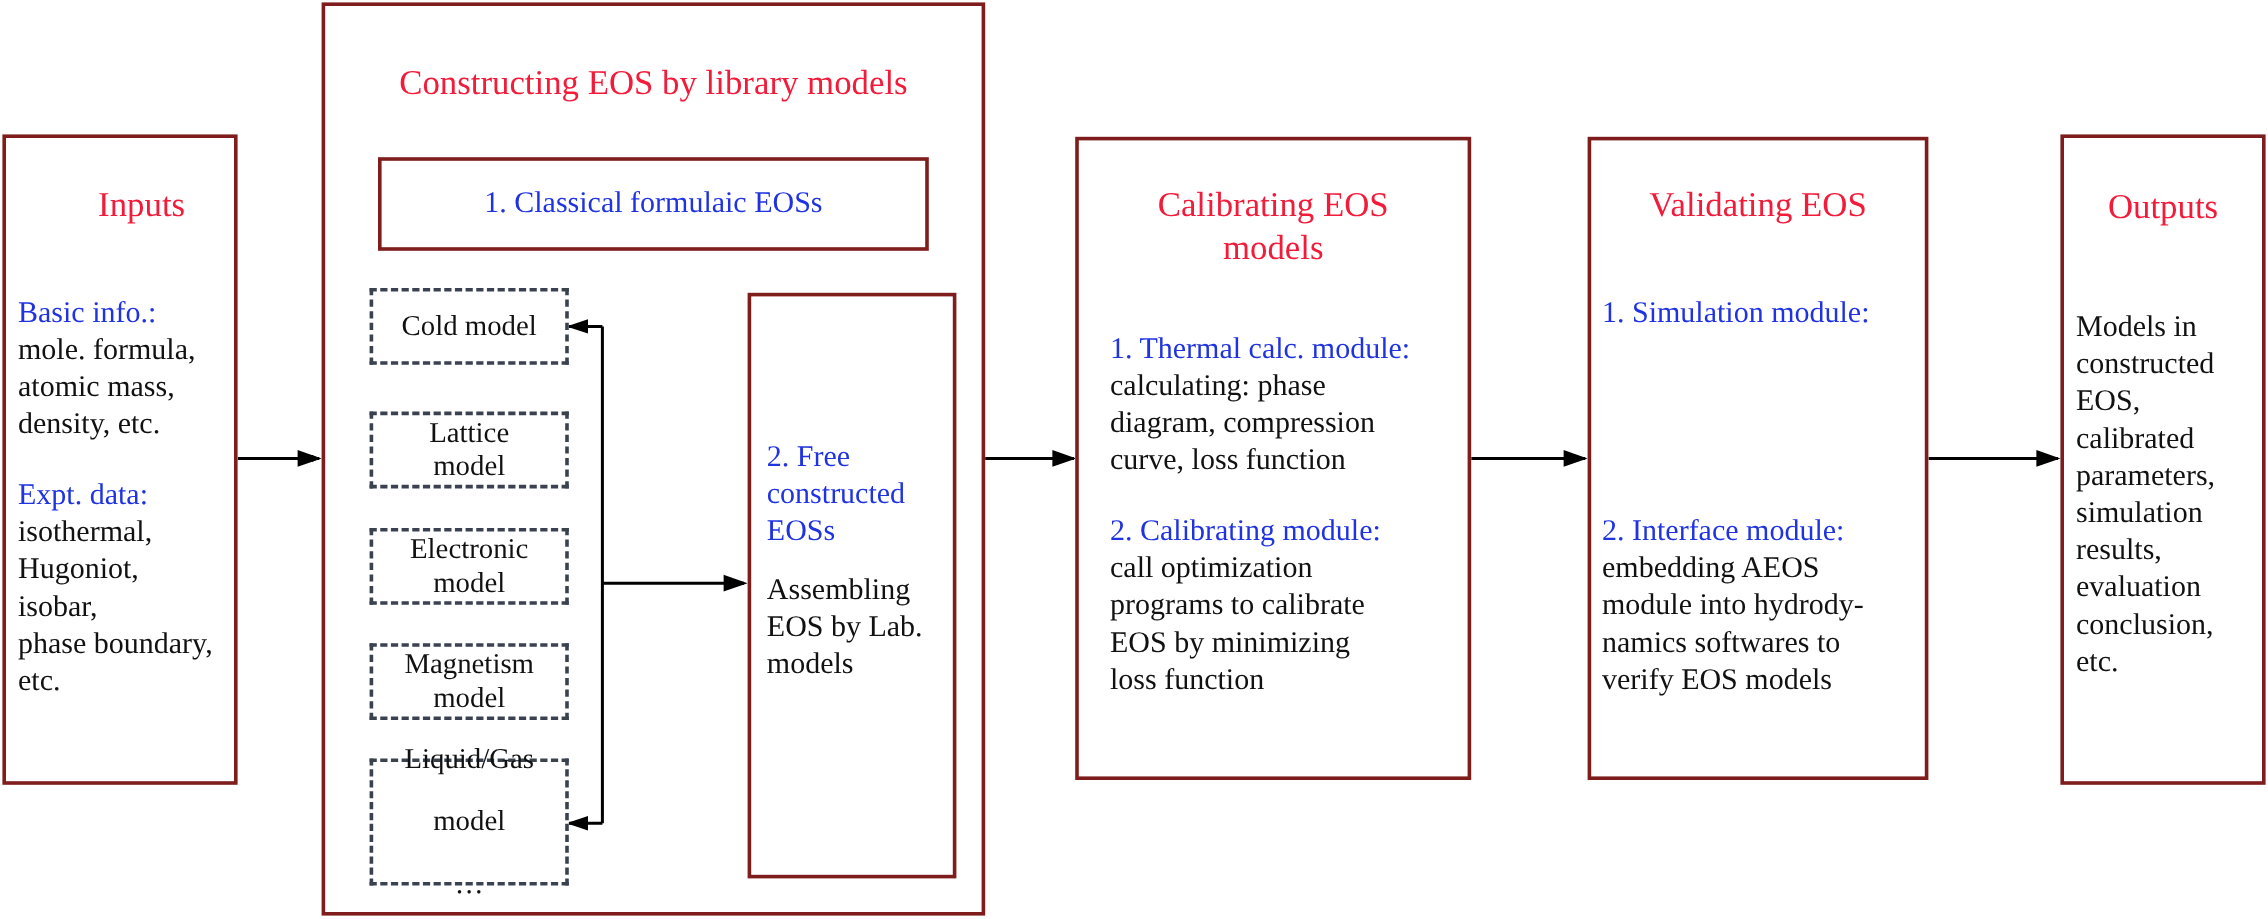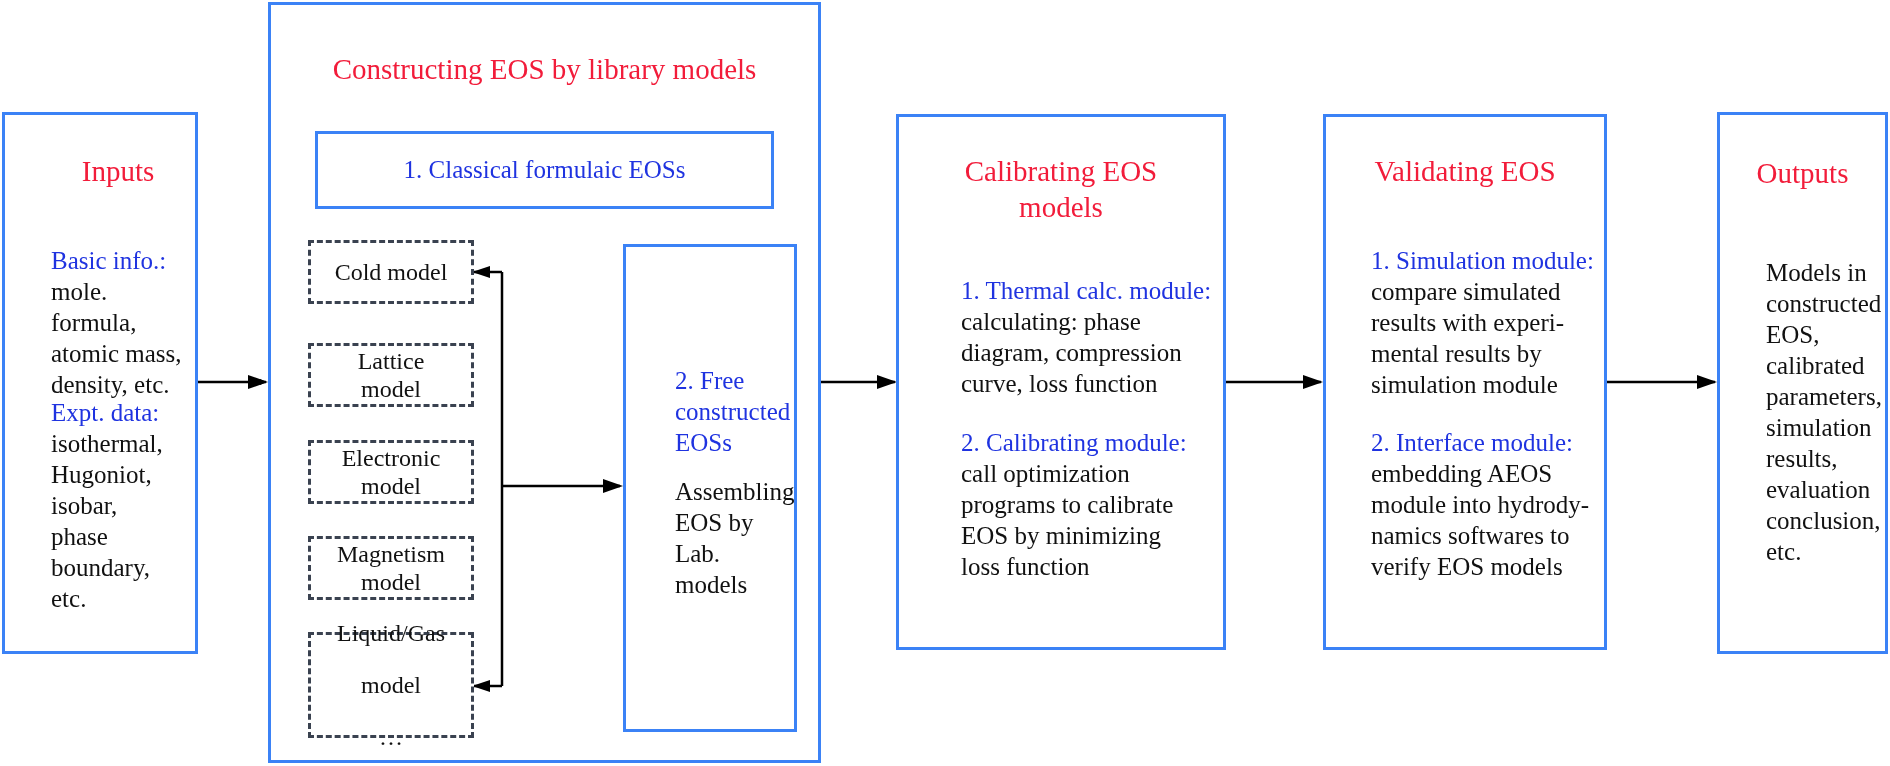--- a/index.html
+++ b/index.html
@@ -1,24 +1,24 @@
 <!DOCTYPE html>
 <html style="--red: #f21c3a; --blue: #1f33e0;"><head>
 <meta charset="utf-8">
 <style>
   html, body { margin: 0; padding: 0; background: #ffffff; }
   body { width: 1890px; height: 766px; position: relative; overflow: hidden;
          font-family: "Liberation Serif", "DejaVu Serif", serif; color: #111; }
-  .box { position: absolute; box-sizing: border-box; border: 3px solid #3b82f6; background: #fff; }
+  .box { position: absolute; box-sizing: border-box; border: 3px solid #7f1d1d; background: #fff; }
   .dash { position: absolute; box-sizing: border-box; border: 3px dashed #3a4250; background: #fff;
           text-align: center; font-size: 24px; line-height: 28px; display: flex; flex-direction: column;
           justify-content: center; align-items: center; }
   .title { position: absolute; color: var(--red); font-size: 29px; line-height: 36px; text-align: center; }
   .blue { color: var(--blue); }
-  .txt { position: absolute; font-size: 25px; line-height: 31px; white-space: pre-line; margin-left: 36px; }
+  .txt { position: absolute; font-size: 25px; line-height: 31px; white-space: pre-line; }
   svg.wires { position: absolute; left: 0; top: 0; }
   :root { --red: #f21c3a; --blue: #1f33e0; }
 </style>
 </head>
 <body>
 
 <svg class="wires" width="1890" height="766">
   <defs>
     <marker id="ah" viewBox="0 0 10 10" refX="10" refY="5" markerWidth="8" markerHeight="6" orient="auto" markerUnits="userSpaceOnUse">
       <path d="M0,0 L10,5 L0,10 z" fill="#000"></path>
@@ -106,24 +106,20 @@
   <div class="txt blue" style="left:26px;top:310px;">2. Calibrating module:</div>
   <div class="txt" style="left:26px;top:341px;">call optimization
 programs to calibrate
 EOS by minimizing
 loss function</div>
 </div>
 
 <div class="box" style="left:1323px;top:114px;width:284px;height:536px;">
   <div class="title" style="left:0;right:0;top:36px;">Validating EOS</div>
   <div class="txt blue" style="left:9px;top:128px;">1. Simulation module:</div>
-  <div class="txt" style="left:9px;top:159px;">compare simulated
-results with experi-
-mental results by
-simulation module</div>
   <div class="txt blue" style="left:9px;top:310px;">2. Interface module:</div>
   <div class="txt" style="left:9px;top:341px;">embedding AEOS
 module into hydrody-
 namics softwares to
 verify EOS models</div>
 </div>
 
 <div class="box" style="left:1717px;top:112px;width:171px;height:542px;">
   <div class="title" style="left:0;right:0;top:40px;">Outputs</div>
   <div class="txt" style="left:10px;top:142px;">Models in

